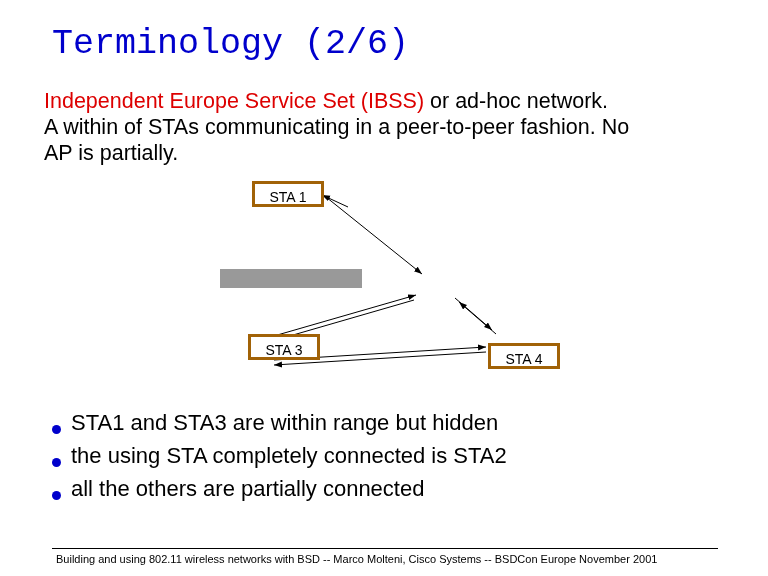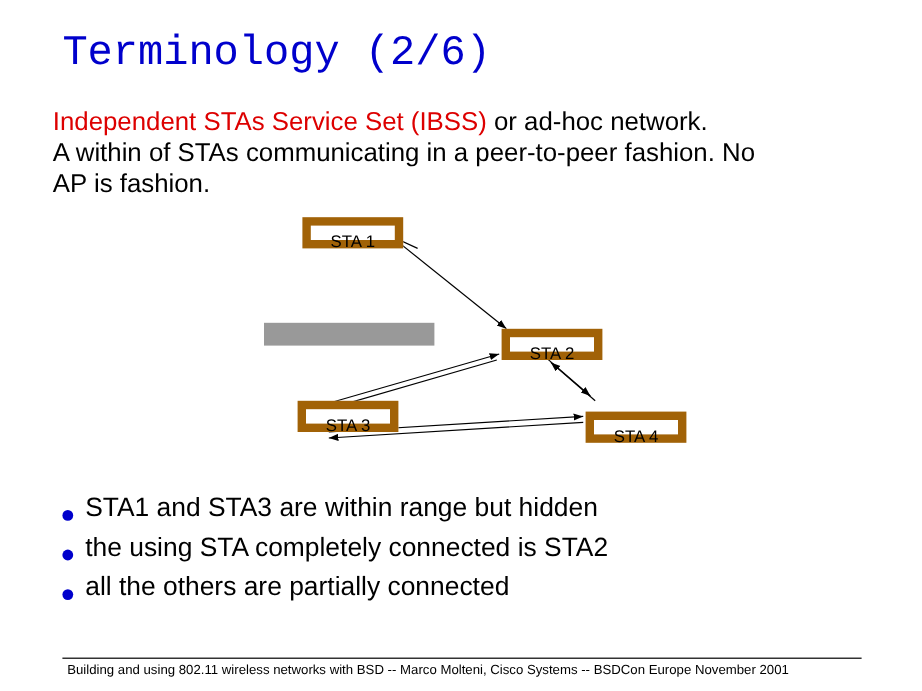--- a/index.html
+++ b/index.html
@@ -45,28 +45,28 @@
   }
   .diagram {
     position: absolute;
     left: 200px;
     top: 170px;
     width: 420px;
     height: 215px;
   }
   .node {
     position: absolute;
-    border: 7px solid #a16207;
+    border: 3px solid #a16207;
     background: #ffffff;
     font-size: 14px;
     color: #000000;
     text-align: center;
     line-height: 26px;
     height: 26px;
-    width: 84px;
+    width: 72px;
     box-sizing: border-box;
   }
   .gray-bar {
     position: absolute;
     background: #999999;
   }
   .bullets {
     position: absolute;
     left: 52px;
     top: 408px;
@@ -118,23 +118,23 @@
   }
 </style>
 </head>
 <body>
 
 <div class="slide">
 
   <div class="slide-title">Terminology (2/6)</div>
 
   <div class="body-text">
-    <div><span class="red-lead">Independent STAs Service Set (IBSS)</span><span> or ad-hoc network.</span></div>
+    <div><span class="red-lead">Independent Europe Service Set (IBSS)</span><span> or ad-hoc network.</span></div>
     <div>A within of STAs communicating in a peer-to-peer fashion. No</div>
-    <div>AP is fashion.</div>
+    <div>AP is partially.</div>
   </div>
 
   <div class="diagram">
 
     <svg class="arrows" viewBox="0 0 420 215">
       <defs>
         <marker id="ah" markerWidth="9" markerHeight="9" refX="8" refY="3" orient="auto" markerUnits="strokeWidth">
           <path d="M0,0 L8,3 L0,6 z" fill="#000000"></path>
         </marker>
         <marker id="ah2" markerWidth="9" markerHeight="9" refX="8" refY="3" orient="auto" markerUnits="strokeWidth">
@@ -151,21 +151,20 @@
       <line x1="60" y1="170" x2="216" y2="125" stroke="#000" stroke-width="1" marker-end="url(#ah)"></line>
       <line x1="214" y1="130" x2="62" y2="174" stroke="#000" stroke-width="1" marker-end="url(#ah)"></line>
 
       <line x1="74" y1="190" x2="286" y2="177" stroke="#000" stroke-width="1" marker-end="url(#ah)"></line>
       <line x1="286" y1="182" x2="74" y2="195" stroke="#000" stroke-width="1" marker-end="url(#ah)"></line>
     </svg>
 
     <div class="gray-bar" style="left:20px; top:99px; width:142px; height:19px;"></div>
 
     <div class="node" style="left:52px; top:11px;"><span>STA 1</span></div>
-    <div class="node" style="left:218px; top:104px;"><span>STA 2</span></div>
     <div class="node" style="left:48px; top:164px;"><span>STA 3</span></div>
     <div class="node" style="left:288px; top:160px;margin-top:13px;"><span>STA 4</span></div>
 
   </div>
 
   <div class="bullets">
     <div class="bullet-row">
       <span class="bullet-dot"></span>
       <span class="bullet-text">STA1 and STA3 are within range but hidden</span>
     </div>

